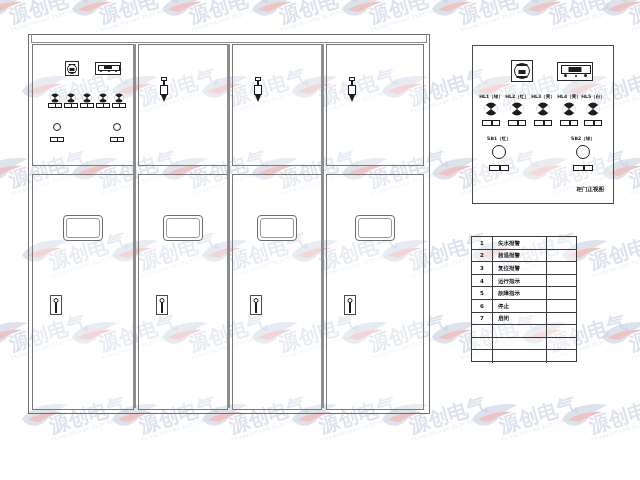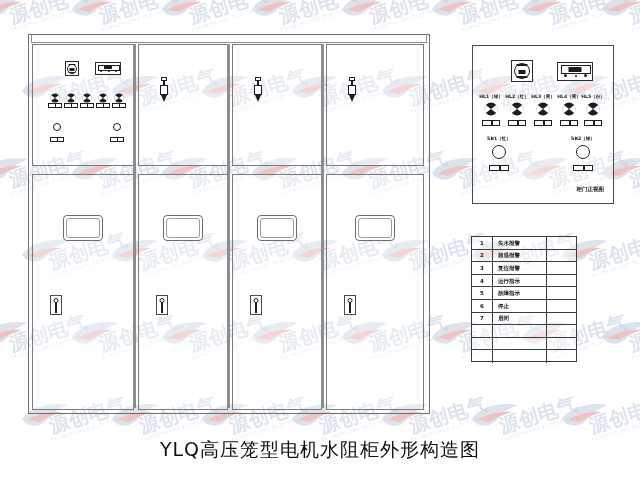--- a/index.html
+++ b/index.html
@@ -750,15 +750,14 @@
         </div>
         <div class="lrow" style="top: 113.4px; height: 12.6px;">
           <div class="lv1" style="width:20px;"></div>
           <div class="lv2" style="left:74px;"></div>
           <div class="lnum" style="width:20px;font-size:5.5px;"></div>
           <div class="ltxt" style="left:26px;font-size:5.5px;"></div>
         </div>
       </div>
   </div>
 
-  <div class="title" style="top:437px;">YLQ高压笼型电机水阻柜外形构造图</div>
 
 </div>
 
 </body></html>

